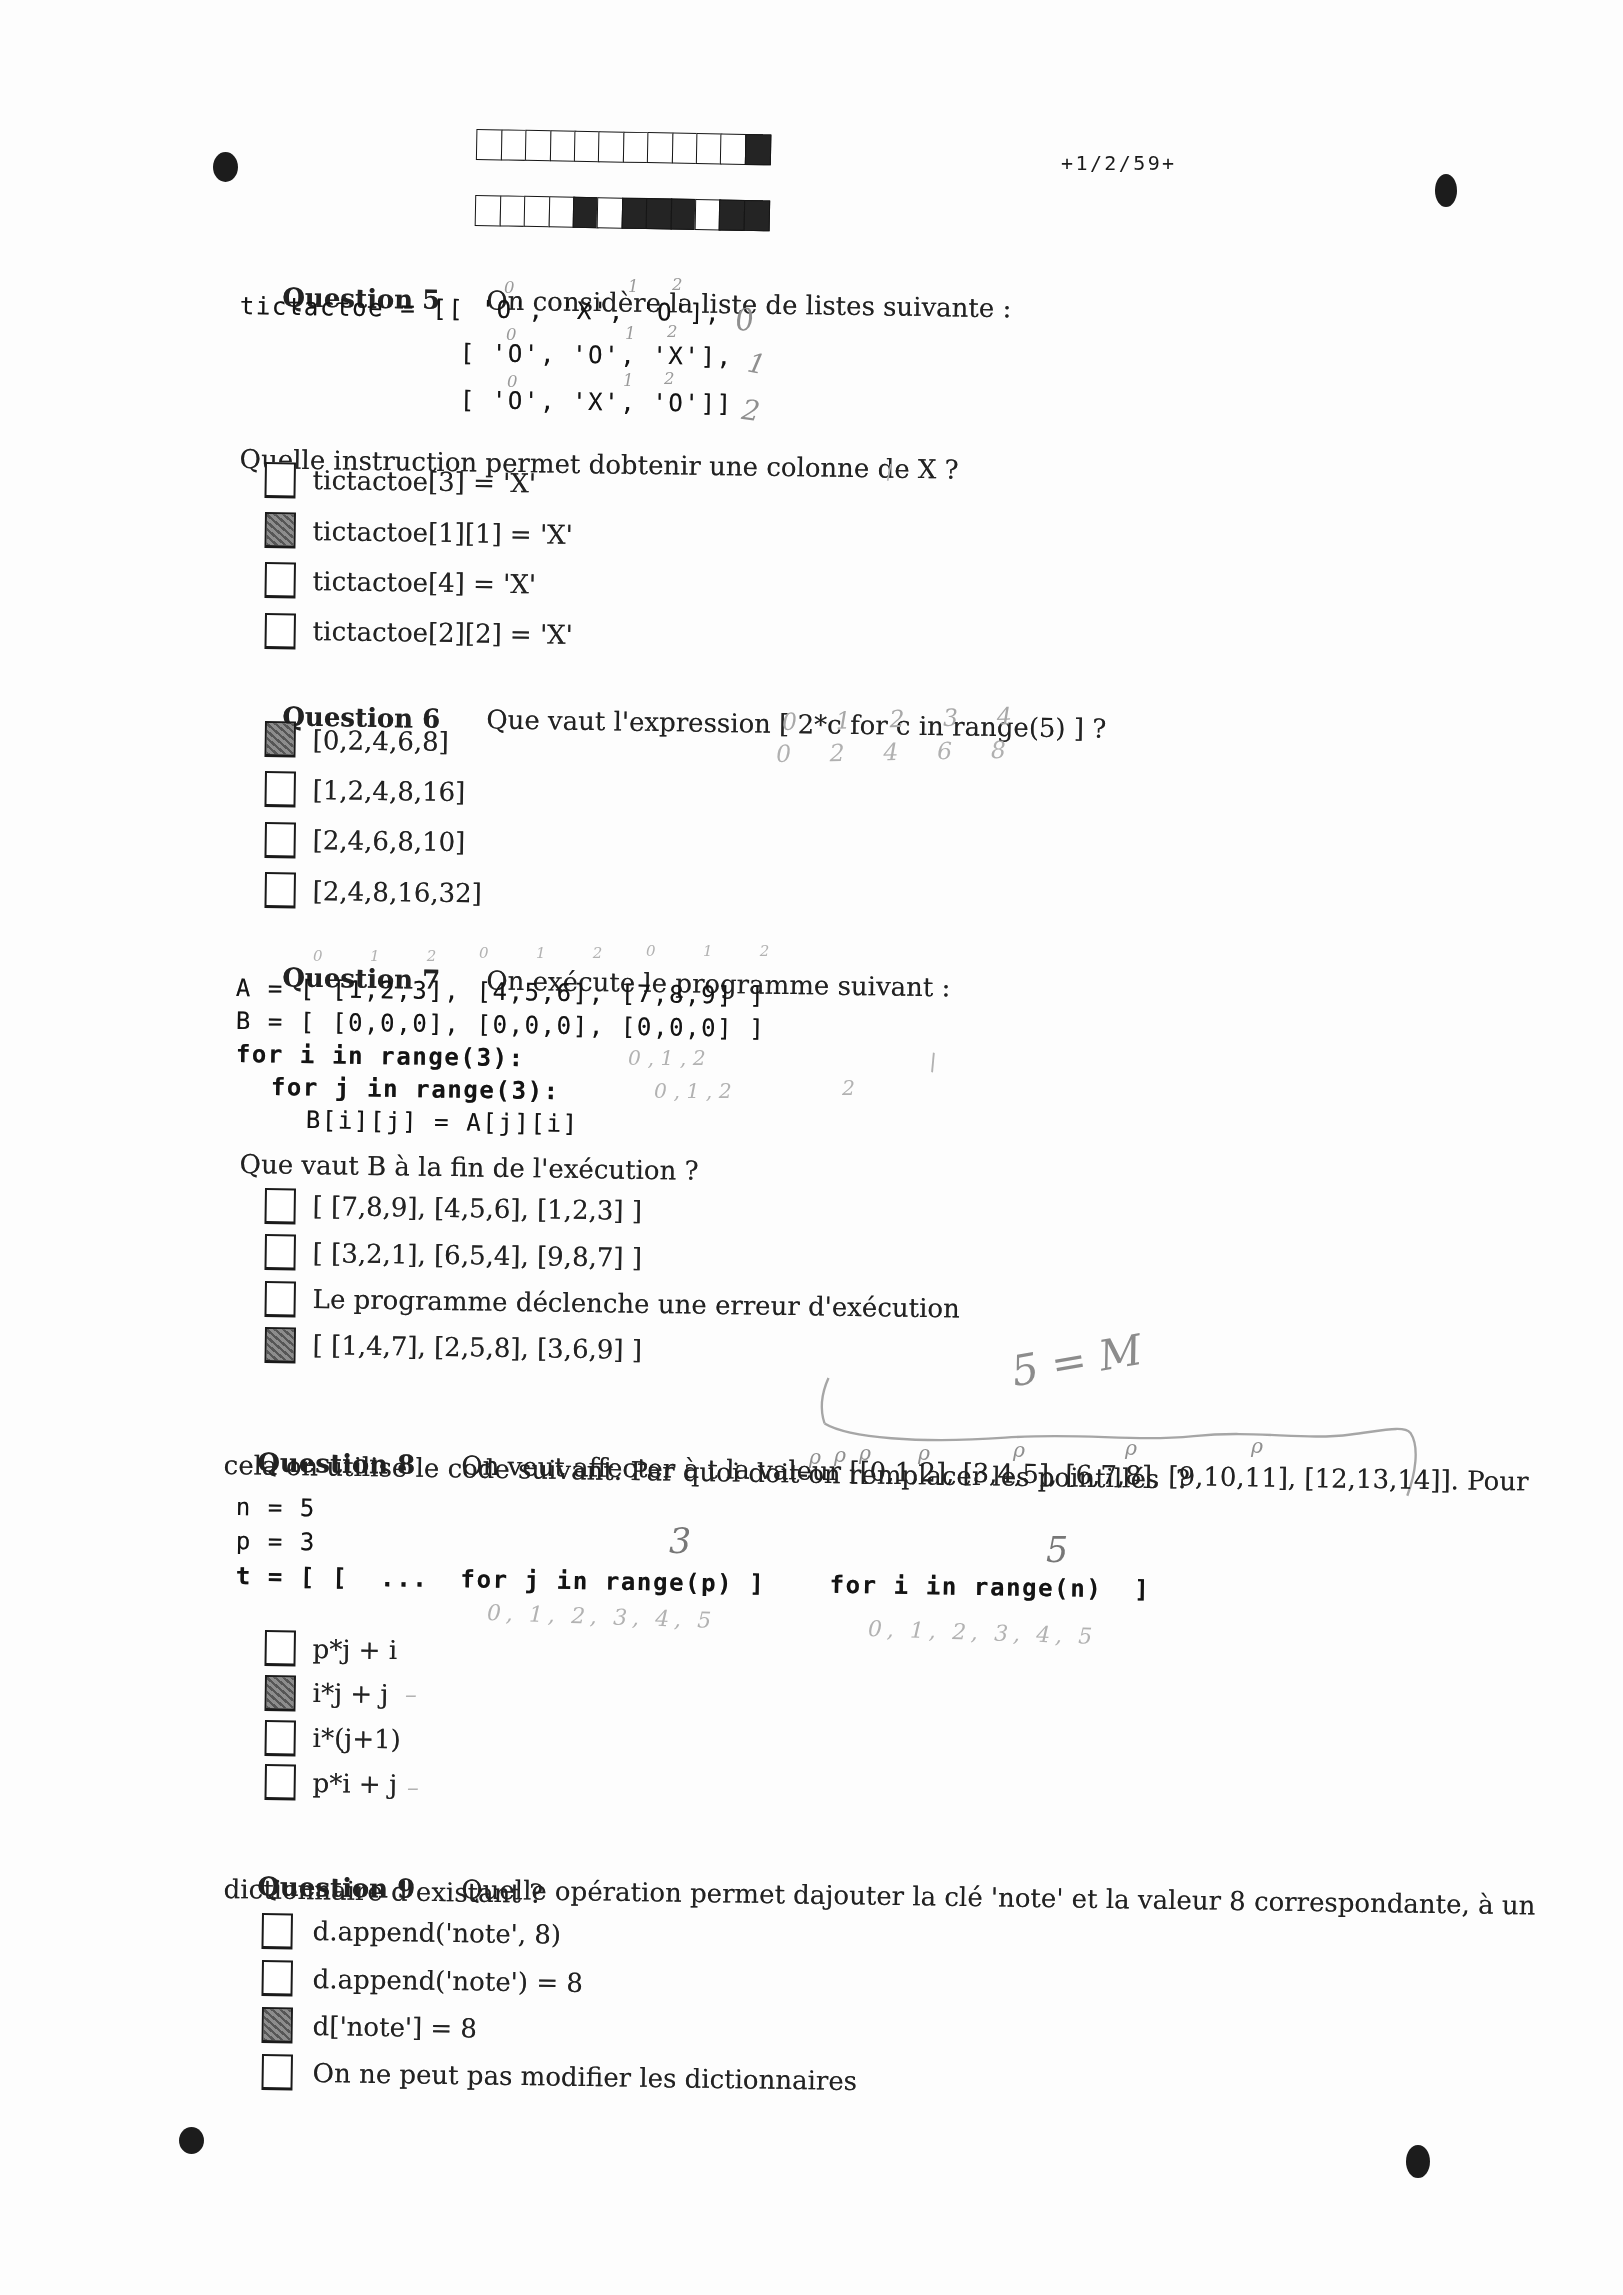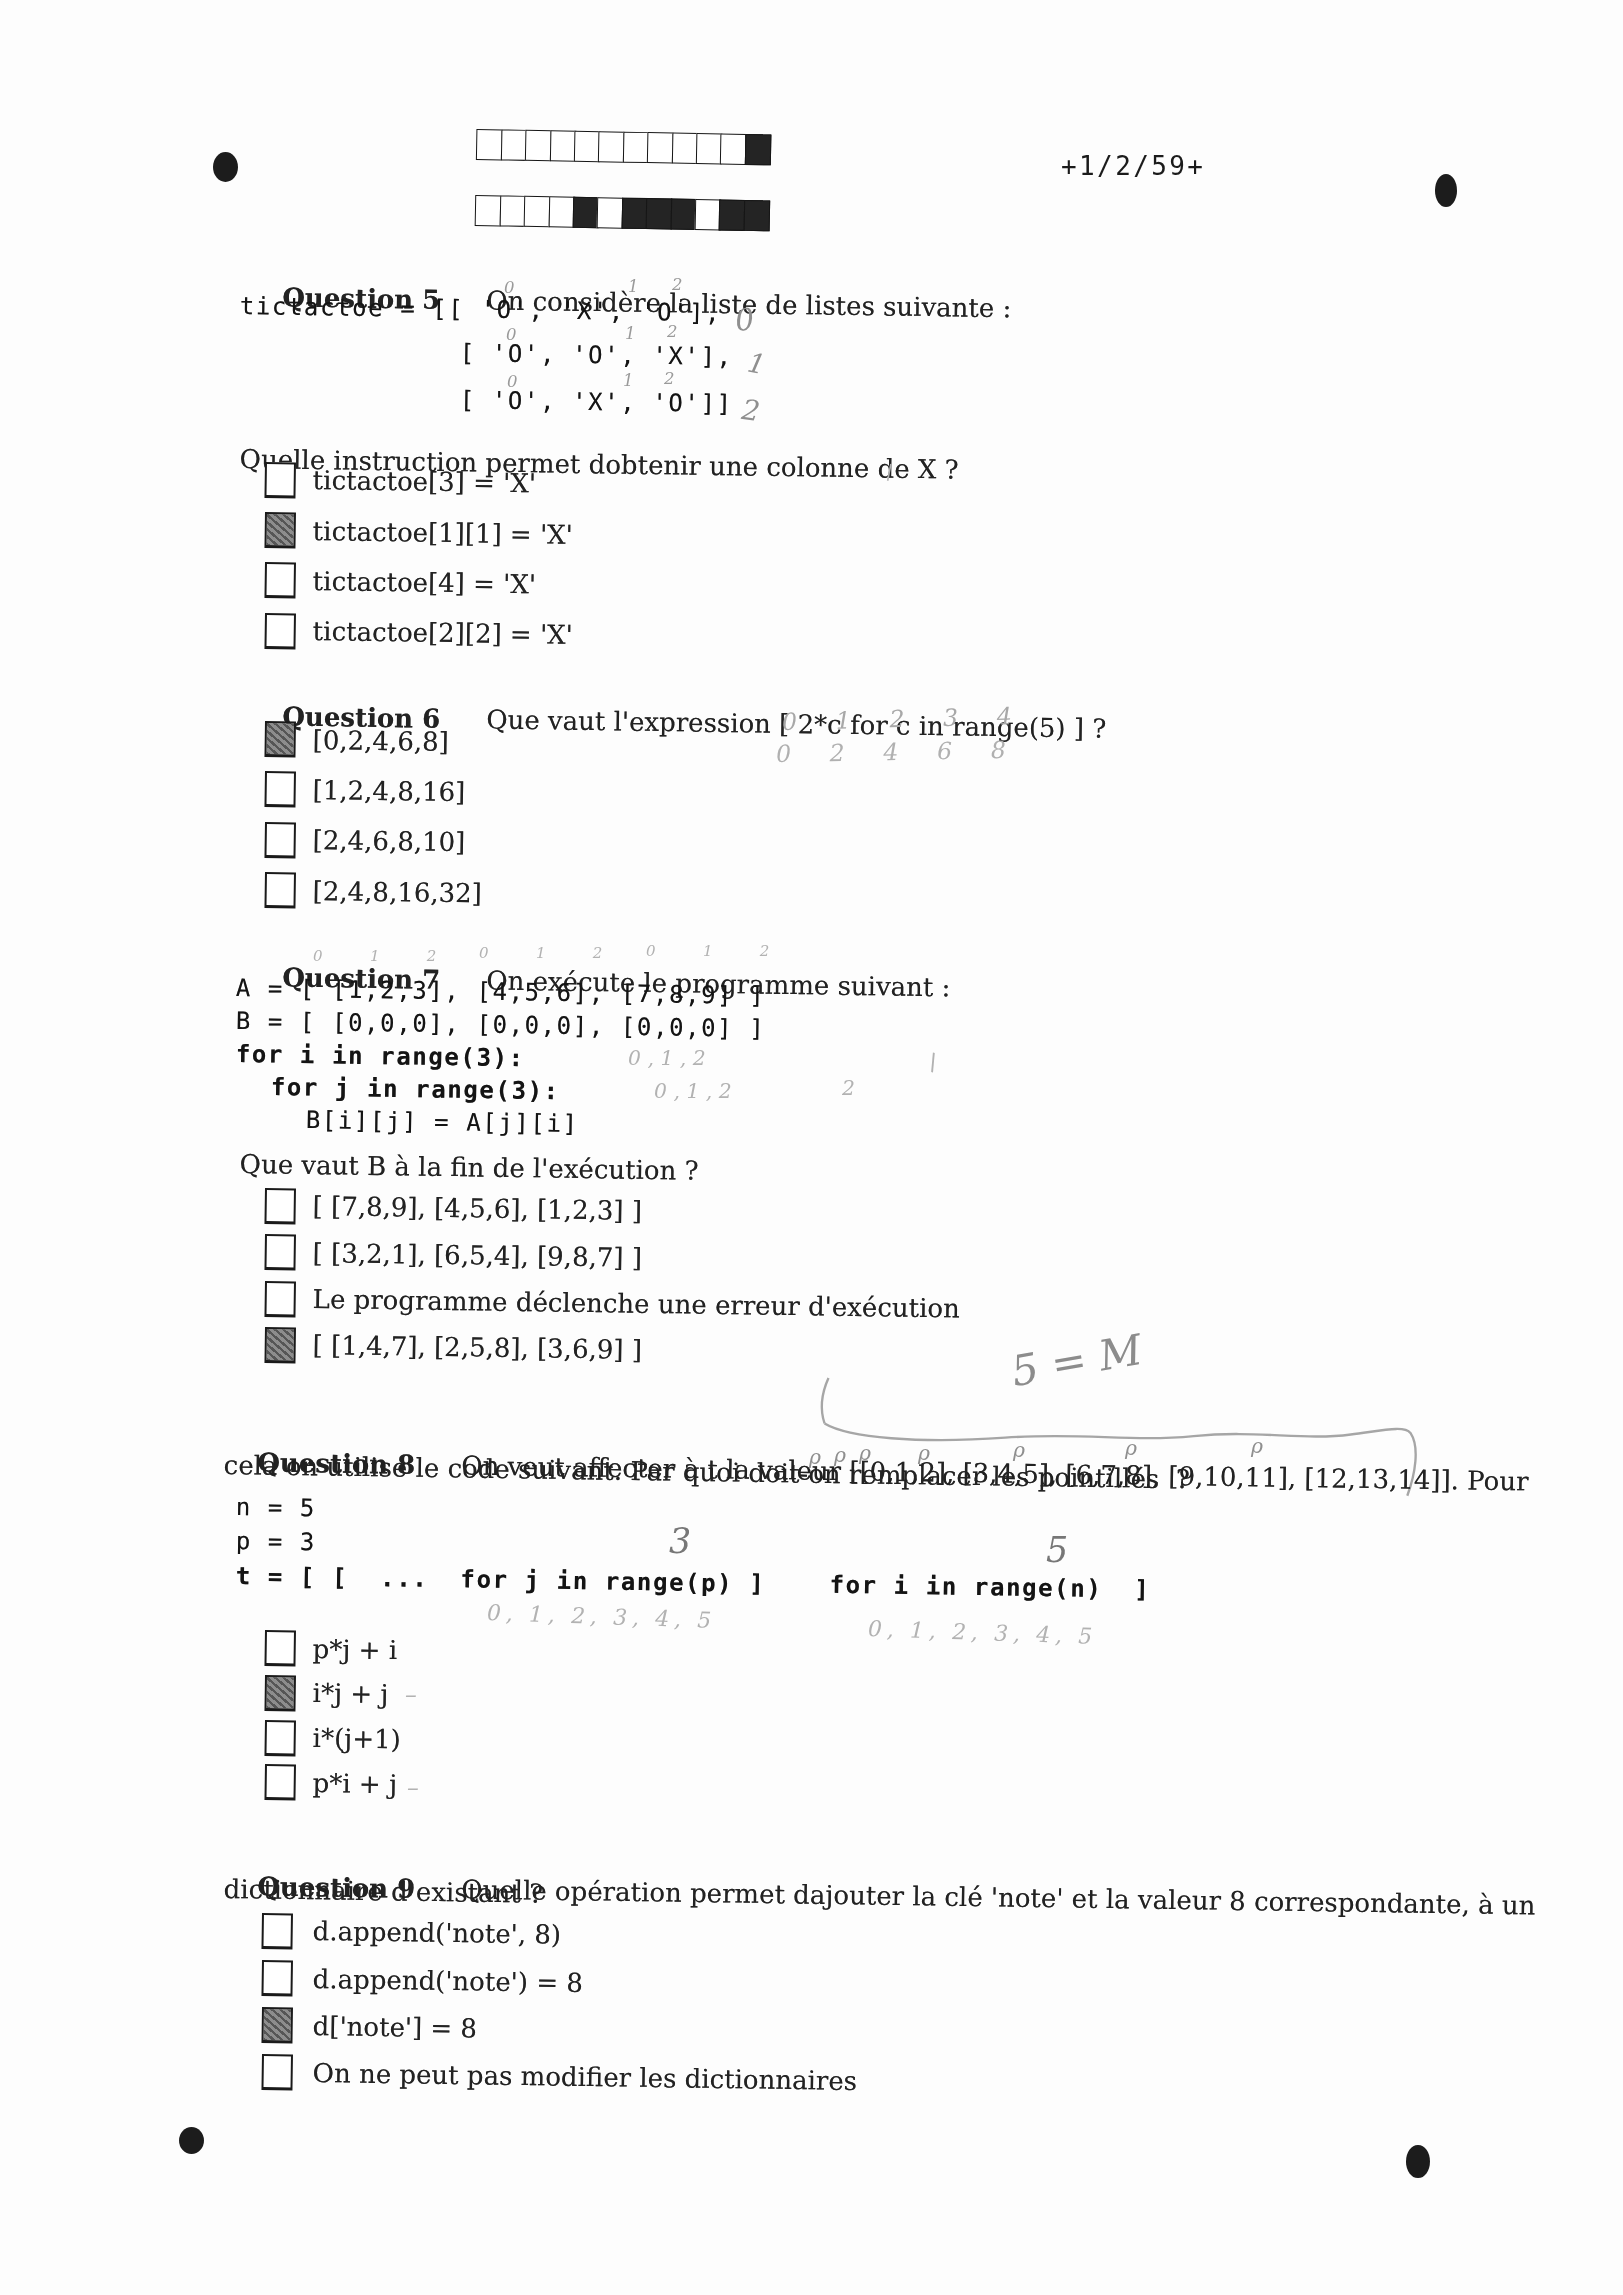--- a/index.html
+++ b/index.html
@@ -15,21 +15,21 @@
   .cb{position:absolute;width:31px;height:36px;border:2.4px solid #1a1a1a;border-bottom-width:3.9px;
       background:#fff;box-sizing:border-box;}
   .cb.checked{background:repeating-linear-gradient(40deg,#565656 0 2.4px,#8d8d8d 2.4px 5.5px);}
   .hw{position:absolute;font-family:"DejaVu Serif", serif;font-style:italic;color:#8f8f8f;white-space:pre;}
   .hw-faint{color:#b2b2b2;}
   .hw-tiny{font-size:16.5px;color:#9a9a9a;}
   .dot{position:absolute;background:#1c1c1c;border-radius:50%;}
   .bcrow{display:flex;margin-bottom:4.7px;}
   .bcell{width:26px;height:31px;border:1.6px solid #161616;box-sizing:border-box;margin-left:-1.6px;background:#fff;}
   .bcell.on{background:#242424;}
-  .codebar{font-family:"DejaVu Sans Mono", monospace;font-size:26px;letter-spacing:2.4px;color:#1b1b1b;}
+  .codebar{font-family:"DejaVu Sans Mono", monospace;font-size:20px;letter-spacing:2.4px;color:#1b1b1b;}
   svg{position:absolute;overflow:visible;}
 </style>
 </head>
 <body>
 
 <div id="page">
 
   <div class="dot" style="left:213px;top:152px;width:25px;height:30px;"></div>
   <div class="dot" style="left:1435px;top:174px;width:22px;height:33px;"></div>
   <div class="dot" style="left:179px;top:2127px;width:25px;height:27px;"></div>

